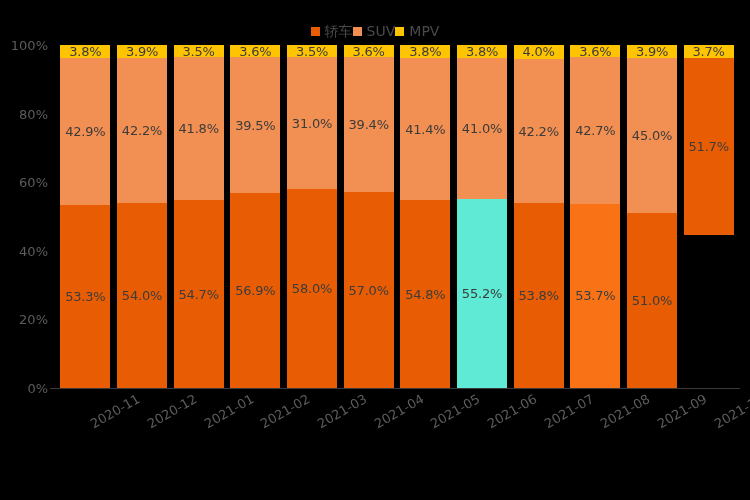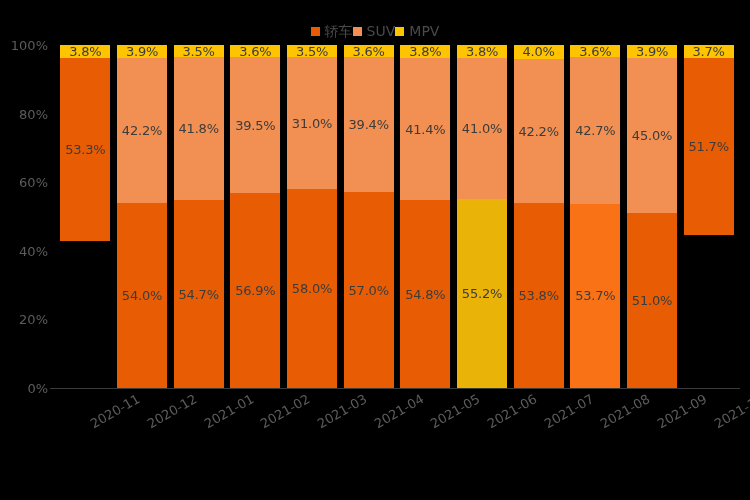--- a/index.html
+++ b/index.html
@@ -167,20 +167,23 @@
       <div class="y-tick" style="top: 0px;">100%</div>
     </div>
 
   <div id="axis-line"></div>
 
   <div id="plot">
       <div class="bar-group" style="left: 3.33333px; width: 50px; height: 343px;">
         <div class="seg seg-mpv" style="height: 13.034px; background: rgb(255, 196, 0);">
           <span class="seg-label">3.8%</span>
         </div>
+        <div class="seg" style="height: 147.147px; background: rgb(242, 143, 82);">
+          <span class="seg-label">42.9%</span>
+        </div>
         <div class="seg" style="height: 182.819px; background: rgb(232, 93, 4);">
           <span class="seg-label">53.3%</span>
         </div>
       </div>
       <div class="bar-group" style="left: 60px; width: 50px; height: 343px;">
         <div class="seg seg-mpv" style="height: 13.377px; background: rgb(255, 196, 0);">
           <span class="seg-label">3.9%</span>
         </div>
         <div class="seg" style="height: 144.746px; background: rgb(242, 143, 82);">
           <span class="seg-label">42.2%</span>
@@ -244,21 +247,21 @@
           <span class="seg-label">54.8%</span>
         </div>
       </div>
       <div class="bar-group" style="left: 400px; width: 50px; height: 343px;">
         <div class="seg seg-mpv" style="height: 13.034px; background: rgb(255, 196, 0);">
           <span class="seg-label">3.8%</span>
         </div>
         <div class="seg" style="height: 140.63px; background: rgb(242, 143, 82);">
           <span class="seg-label">41.0%</span>
         </div>
-        <div class="seg" style="height: 189.336px; background: #eab308;">
+        <div class="seg" style="height: 189.336px; background: #5eead4;">
           <span class="seg-label">55.2%</span>
         </div>
       </div>
       <div class="bar-group" style="left: 456.667px; width: 50px; height: 343px;">
         <div class="seg seg-mpv" style="height: 13.72px; background: rgb(255, 196, 0);">
           <span class="seg-label">4.0%</span>
         </div>
         <div class="seg" style="height: 144.746px; background: rgb(242, 143, 82);">
           <span class="seg-label">42.2%</span>
         </div>

